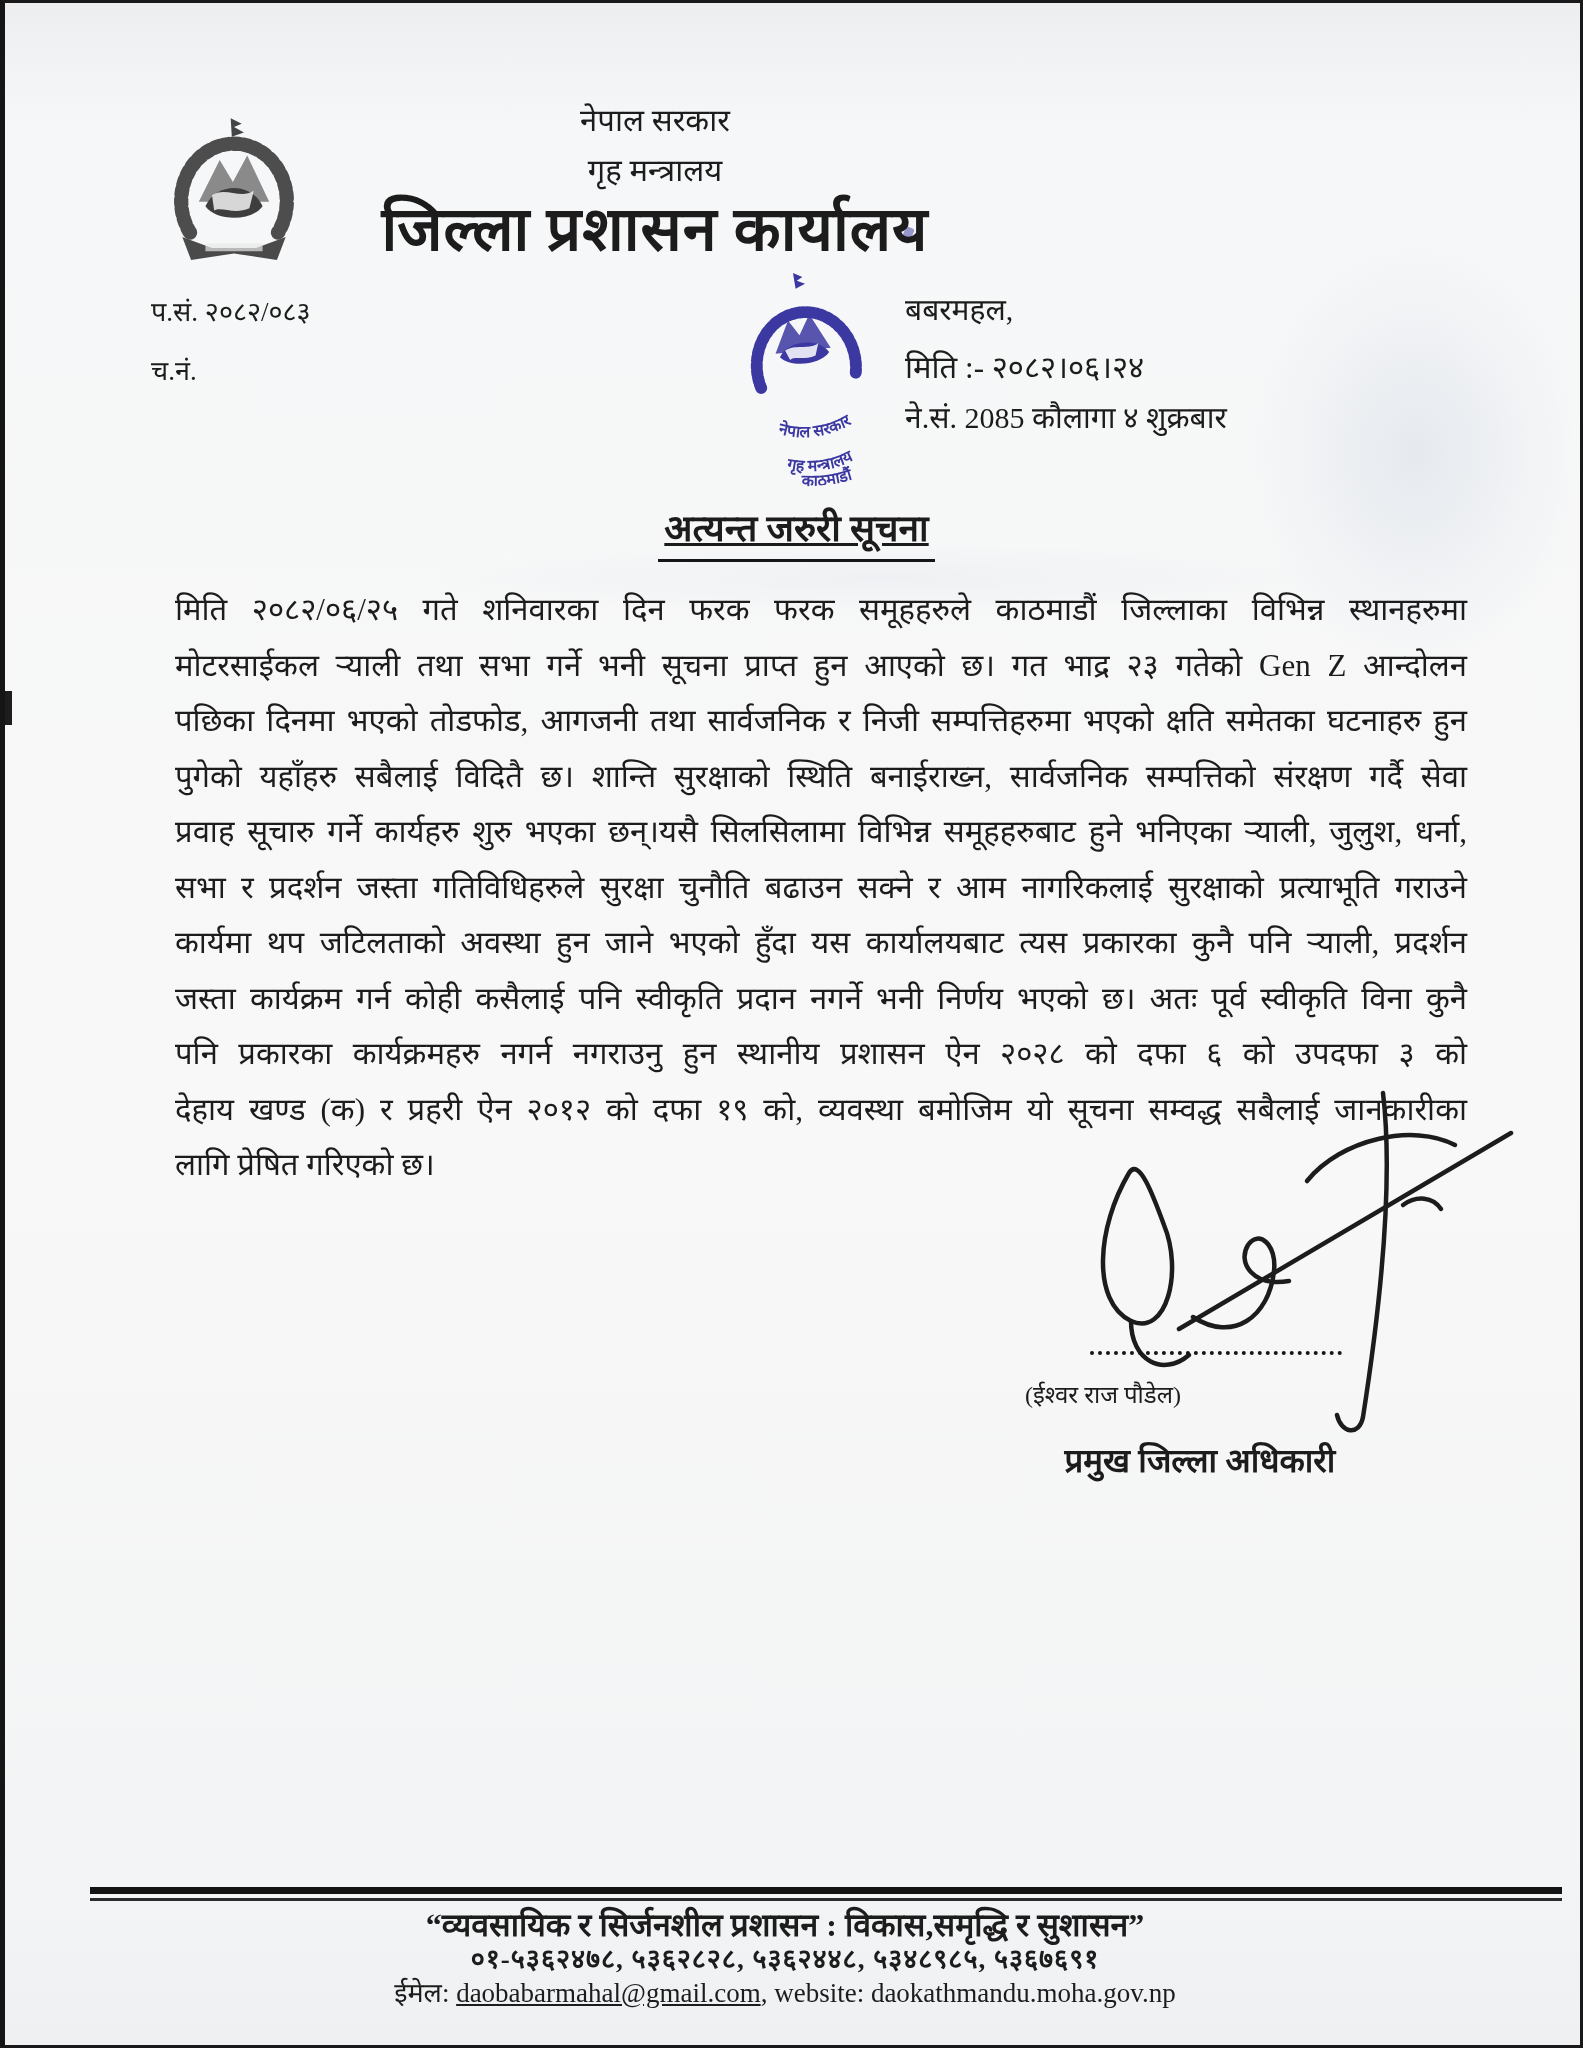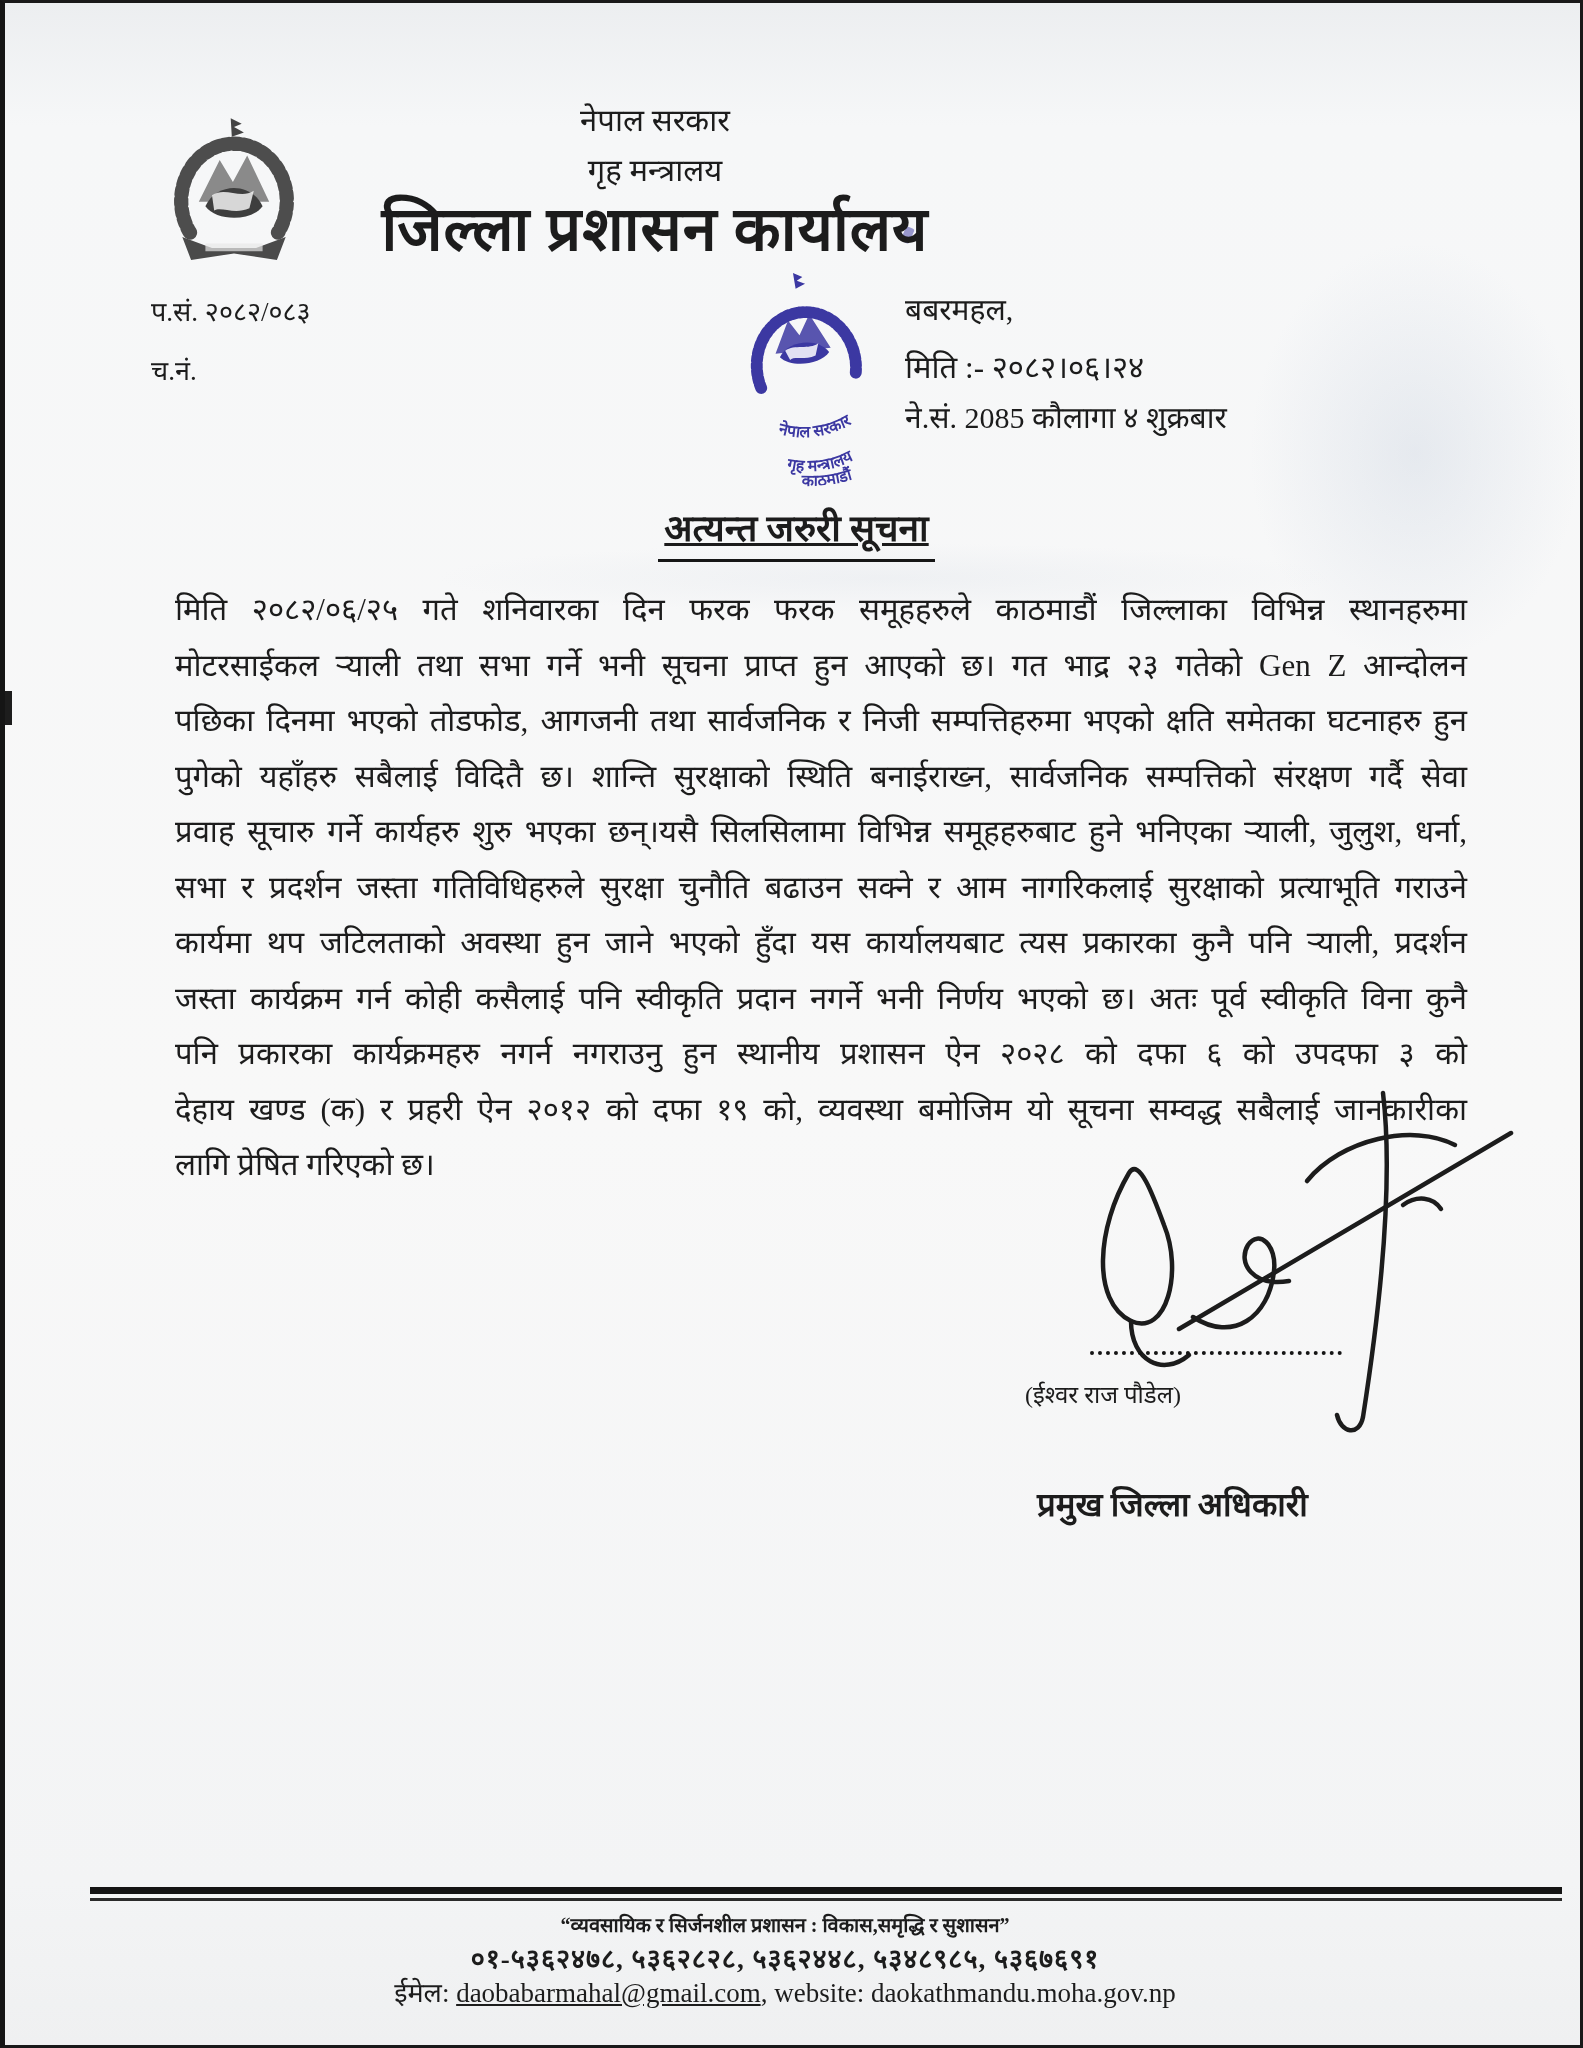--- a/index.html
+++ b/index.html
@@ -33,26 +33,26 @@
   
   .notice-title-wrap{left:0;top:498px;width:1583px;text-align:center;}
   .notice-title{display:inline-block;font-size:37px;font-weight:bold;border-bottom:3px solid #161616;padding:0 6px 7px 6px;text-decoration:underline;}
   
   .body-block{left:170px;top:579px;width:1292px;font-size:31px;}
   .bline{height:55.5px;line-height:55.5px;text-align:justify;text-align-last:justify;white-space:normal;}
   .bline.last{text-align-last:left;}
   
   .sig-dots{left:1085px;top:1316px;width:252px;height:32px;border-bottom:4px dotted #151515;}
   .sig-name{left:1020px;top:1374px;width:390px;text-align:left;font-size:24px;}
-  .sig-post{left:1032px;top:1434px;width:390px;font-size:33px;font-weight:600;margin-top:44px;}
+  .sig-post{left:1000px;top:1434px;width:390px;text-align:center;font-size:33px;font-weight:600;}
   
   .foot-rule1{left:85px;top:1884px;width:1472px;height:7px;background:#141414;}
   .foot-rule2{left:85px;top:1895px;width:1472px;height:3px;background:#2a2a2a;}
   .foot-text{left:40px;top:1906px;width:1480px;text-align:center;}
-  .foot-motto{font-size:20px;font-weight:bold;line-height:33px;}
+  .foot-motto{font-size:32px;font-weight:bold;line-height:33px;}
   .foot-phones{font-size:27px;font-weight:bold;line-height:34px;letter-spacing:1px;}
   .foot-email{font-size:27px;line-height:35px;}
   .foot-email .u{text-decoration:underline;}
   
   .speck-blue{left:898px;top:224px;width:9px;height:16px;background:#4a48a8;opacity:.55;transform:rotate(24deg);border-radius:2px;}
   .edge-mark{left:0;top:688px;width:7px;height:34px;background:#1d1d1d;}
   .soft-shade{right:0;top:240px;width:330px;height:420px;background:radial-gradient(closest-side,rgba(185,197,214,.28),rgba(185,197,214,0));}
   .soft-shade2{left:430px;top:540px;width:900px;height:70px;background:radial-gradient(closest-side,rgba(200,208,220,.18),rgba(200,208,220,0));}
 </style>
 </head>

